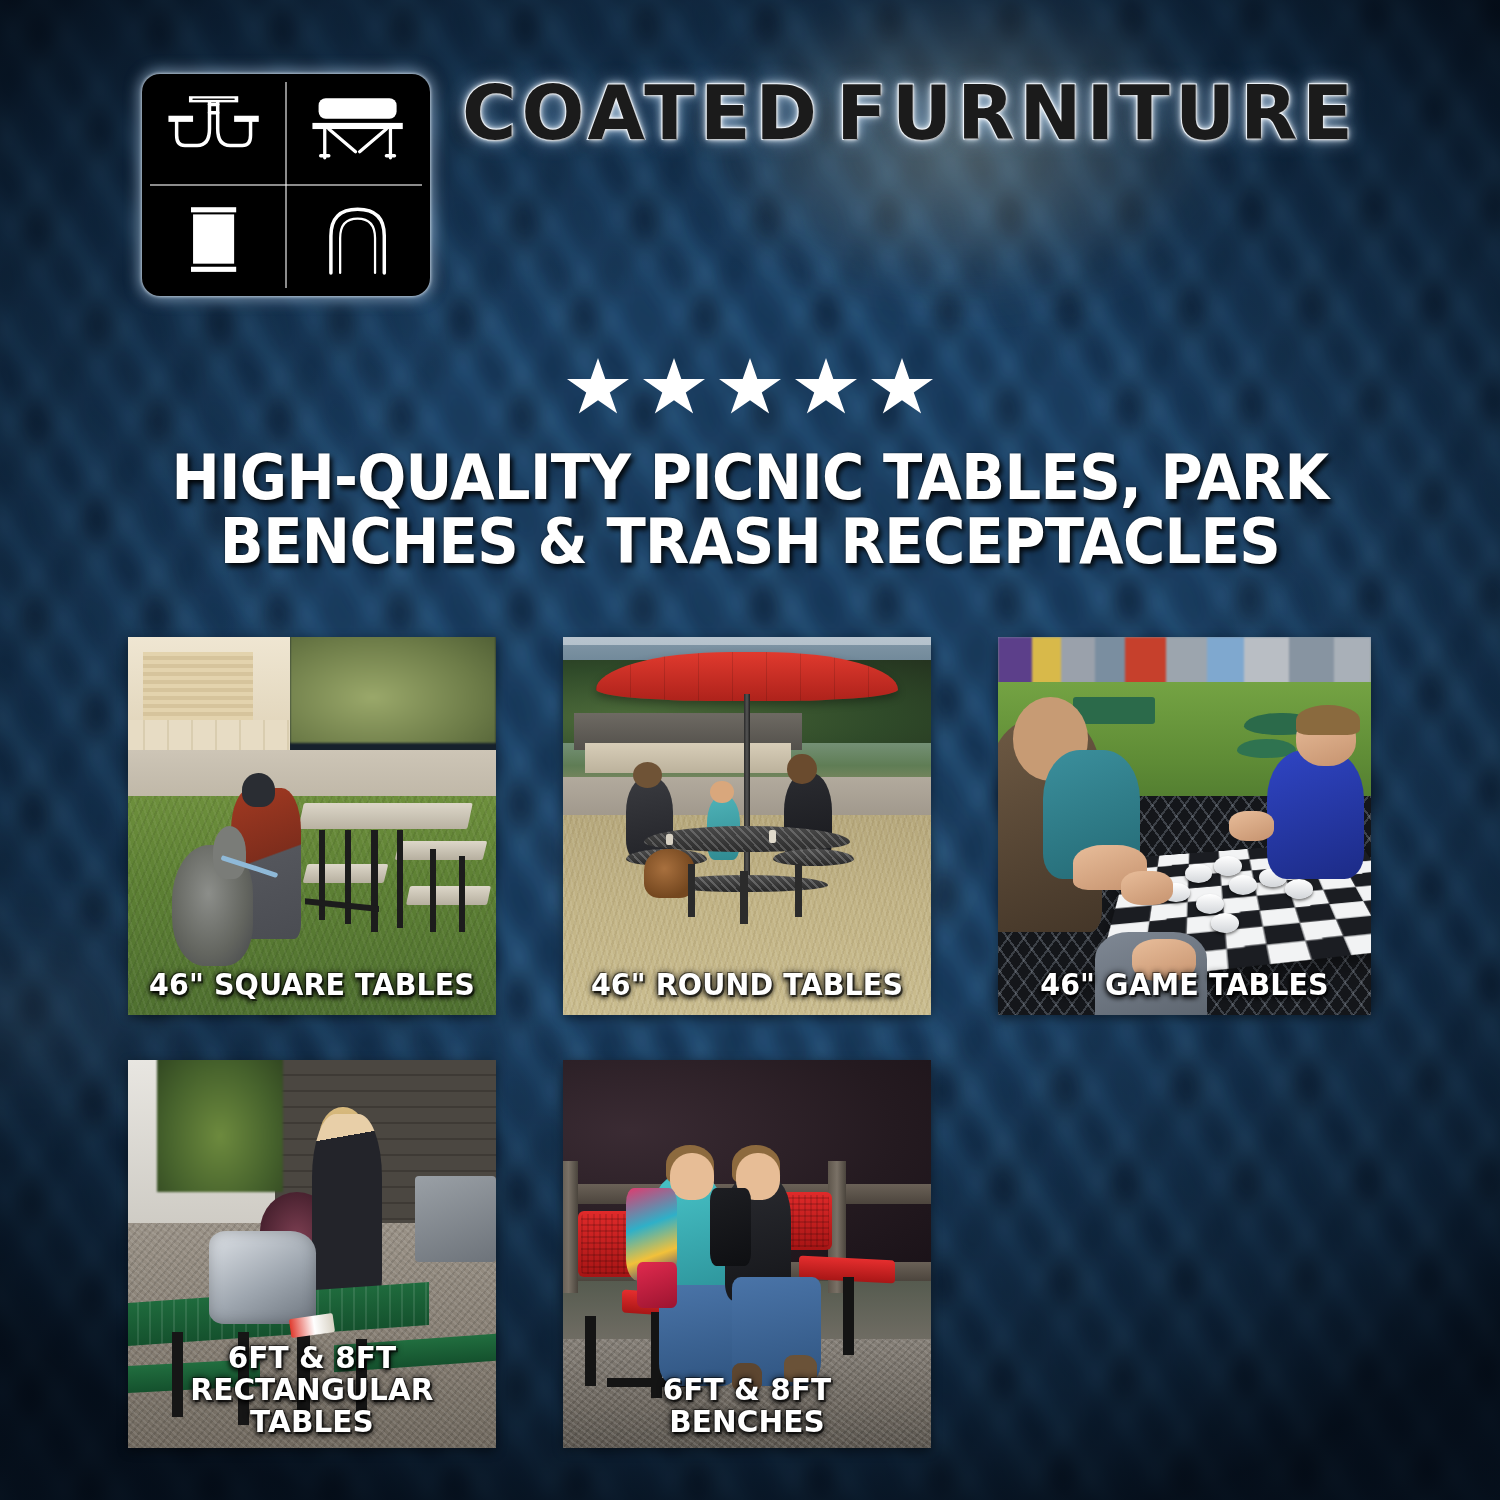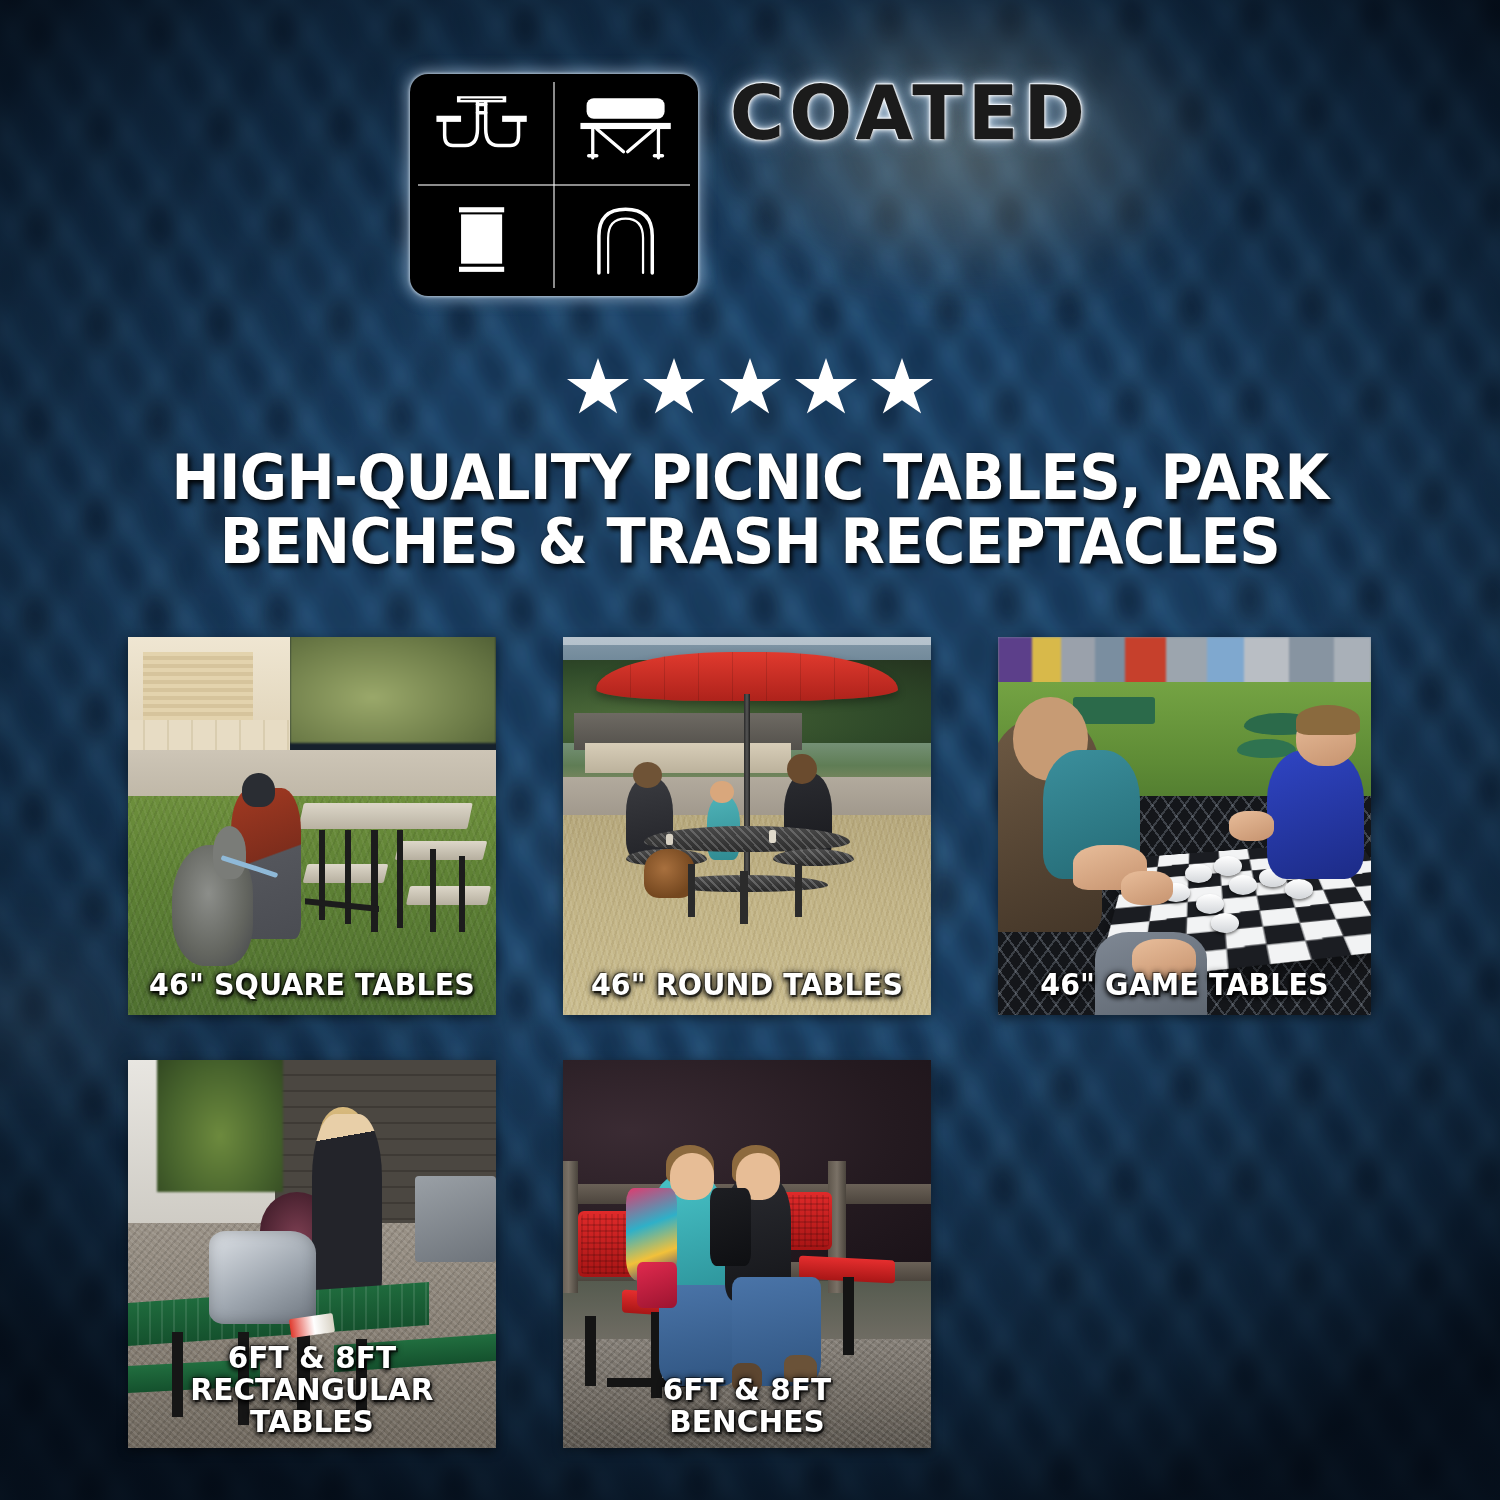--- a/index.html
+++ b/index.html
@@ -443,20 +443,21 @@
         <div class="logo-cell">
           <svg viewBox="0 0 100 80" fill="none" stroke="#fff" stroke-width="3.4" stroke-linecap="round">
             <path d="M24 72 L24 36 Q24 10 50 10 Q76 10 76 36 L76 72"></path>
             <path d="M33 72 L33 38 Q33 19 50 19 Q67 19 67 38 L67 72" stroke-width="2.2"></path>
           </svg>
         </div>
       </div>
 
       <div class="logo-words">
         <div class="logo-word lw1">COATED</div>
+        <div class="logo-word lw3">FURNITURE</div>
       </div>
     </div>
 
     <div class="stars">
       <div class="star"></div>
       <div class="star"></div>
       <div class="star"></div>
       <div class="star"></div>
       <div class="star"></div>
     </div>

